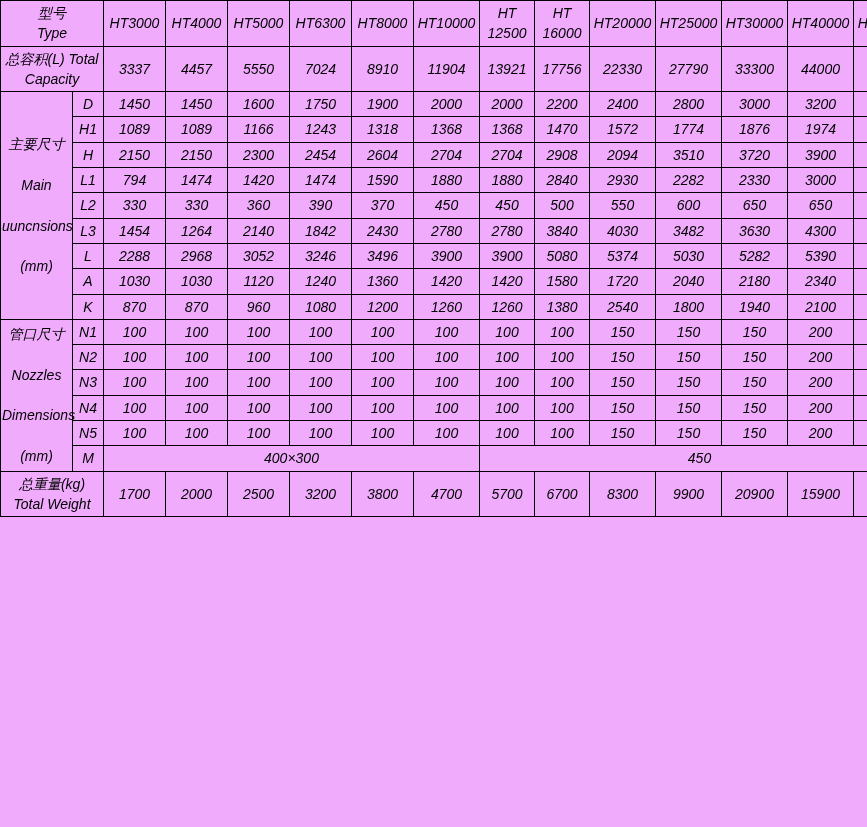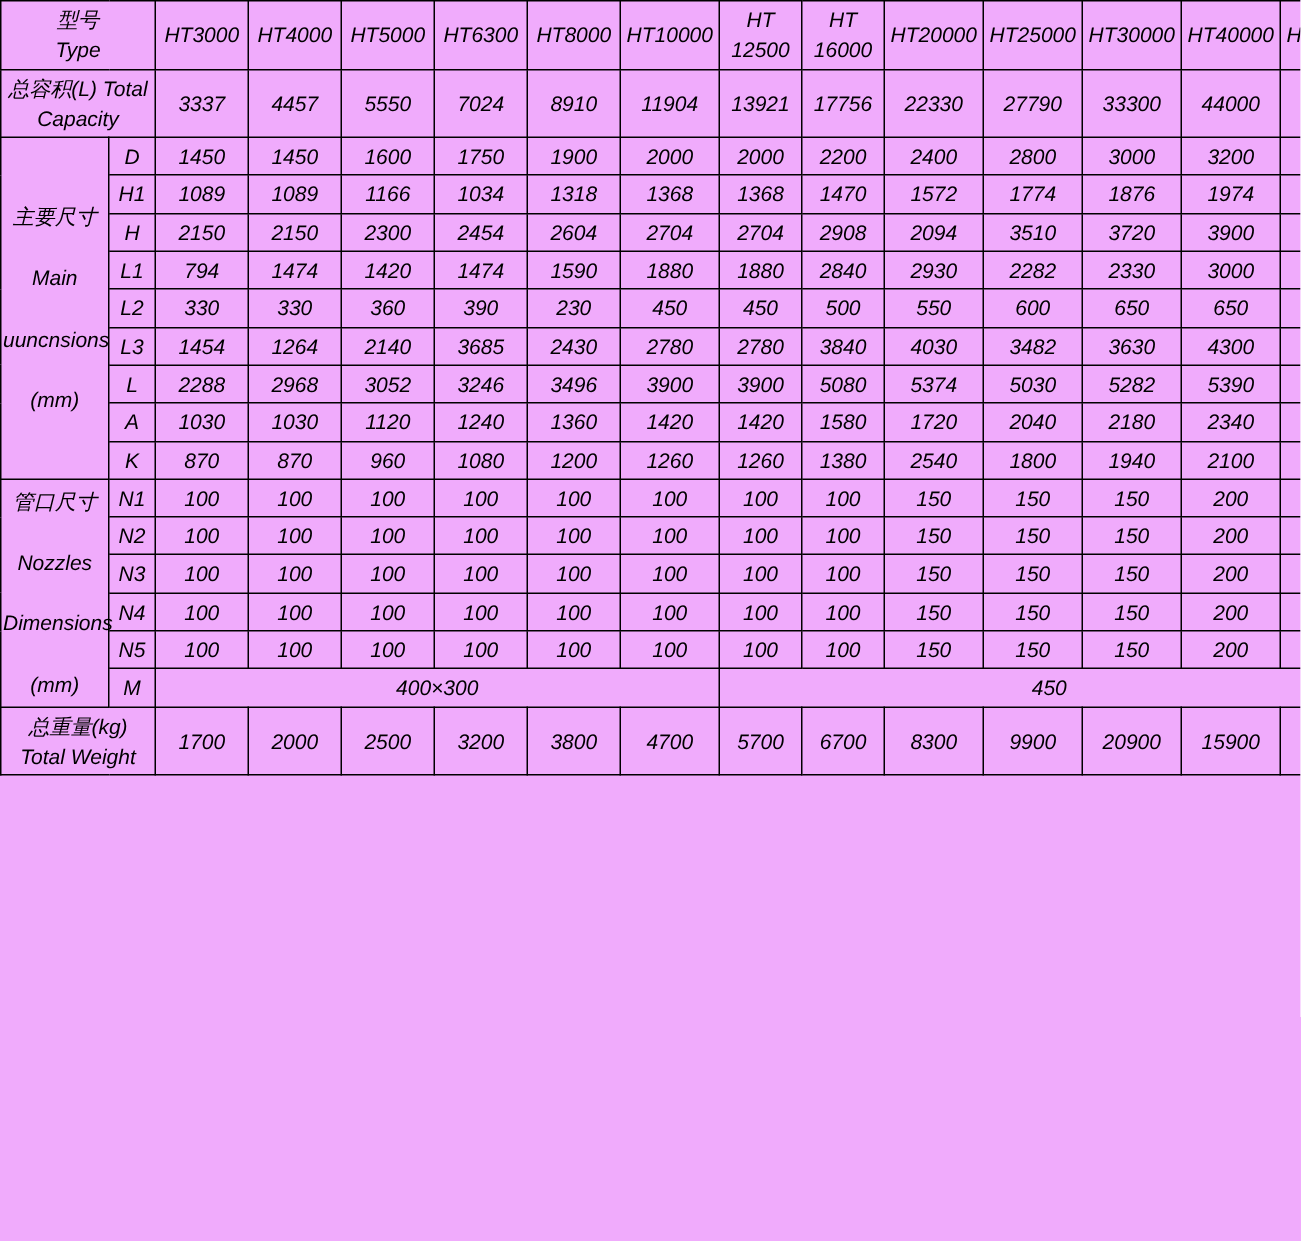--- a/index.html
+++ b/index.html
@@ -137,21 +137,21 @@
         <td>3000</td>
         <td>3200</td>
         <td>3400</td>
       </tr>
 
       <tr>
         <td class="rowkey">H1</td>
         <td>1089</td>
         <td>1089</td>
         <td>1166</td>
-        <td>1034</td>
+        <td>1243</td>
         <td>1318</td>
         <td>1368</td>
         <td>1368</td>
         <td>1470</td>
         <td>1572</td>
         <td>1774</td>
         <td>1876</td>
         <td>1974</td>
         <td>2080</td>
       </tr>
@@ -189,37 +189,37 @@
         <td>3000</td>
         <td>3530</td>
       </tr>
 
       <tr>
         <td class="rowkey">L2</td>
         <td>330</td>
         <td>330</td>
         <td>360</td>
         <td>390</td>
-        <td>230</td>
+        <td>370</td>
         <td>450</td>
         <td>450</td>
         <td>500</td>
         <td>550</td>
         <td>600</td>
         <td>650</td>
         <td>650</td>
         <td>650</td>
       </tr>
 
       <tr>
         <td class="rowkey">L3</td>
         <td>1454</td>
         <td>1264</td>
         <td>2140</td>
-        <td>3685</td>
+        <td>1842</td>
         <td>2430</td>
         <td>2780</td>
         <td>2780</td>
         <td>3840</td>
         <td>4030</td>
         <td>3482</td>
         <td>3630</td>
         <td>4300</td>
         <td>4830</td>
       </tr>

